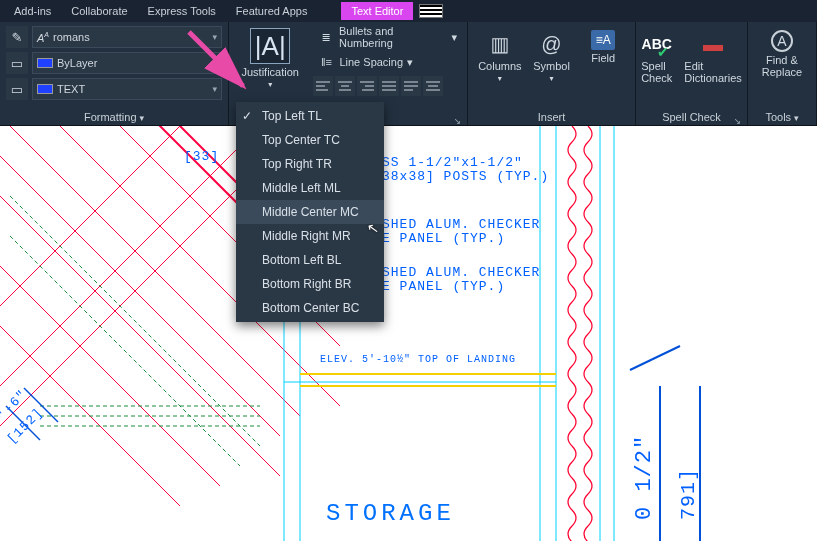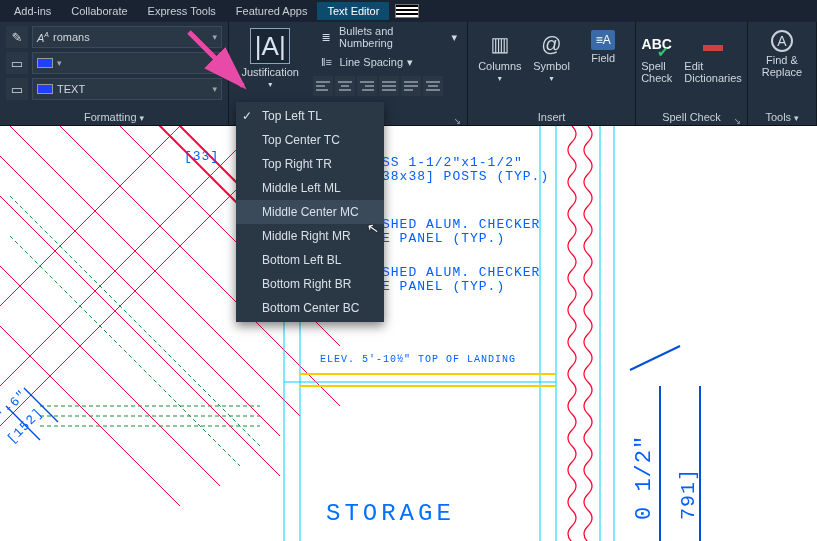--- a/index.html
+++ b/index.html
@@ -1,21 +1,21 @@
 <!DOCTYPE html>
 <html><head>
 <meta charset="utf-8">
 <style>
   * { box-sizing: border-box; margin: 0; padding: 0; font-family: "Segoe UI", Arial, sans-serif; }
   body { width: 817px; height: 541px; background: #1a2332; overflow: hidden; position: relative; }
 
   
   .tabs { display: flex; align-items: center; height: 22px; background: #1a2332; color: #c8d0d8; font-size: 11px; padding-left: 4px; }
   .tabs .tab { padding: 3px 10px; cursor: pointer; }
-  .tabs .tab.active { background: #0c4a6e; color: #fff; }
+  .tabs .tab.active { background: #d946ef; color: #fff; margin-left: 24px; }
   .tabs .hatch { width: 24px; height: 14px; margin-left: 6px; background: repeating-linear-gradient(0deg,#fff 0 2px,#000 2px 4px); border:1px solid #777; }
 
   
   .ribbon { display:flex; height: 104px; background:#22303f; border-bottom:1px solid #0d1218; }
   .panel { display:flex; flex-direction:column; border-right:1px solid #111a22; }
   .panel-body { flex:1; display:flex; align-items:flex-start; padding:4px 6px 2px 6px; gap:4px; }
   .panel-title { height:20px; font-size:11px; color:#c8d0d8; text-align:center; line-height:24px; position:relative; }
   .panel-title .chev { font-size:9px; margin-left:3px; }
   .panel-title .ar { position:absolute; right:6px; top:4px; font-size:9px; color:#9aa6b2; }
 
@@ -86,20 +86,21 @@
         <div class="iconbtn">▭</div>
       </div>
       <div class="fmtcol">
         <div class="combo">
           <span style="font-style:italic">A<sup style="font-size:7px">A</sup></span>
           <span class="tx">romans</span>
           <span class="dd">▾</span>
         </div>
         <div class="combo">
           <span class="sw" style="background:#2040ff"></span>
+          <span class="tx">ByLayer</span>
           <span class="dd">▾</span>
         </div>
         <div class="combo">
           <span class="sw" style="background:#2040ff"></span>
           <span class="tx">TEXT</span>
           <span class="dd">▾</span>
         </div>
       </div>
     </div>
     <div class="panel-title">

